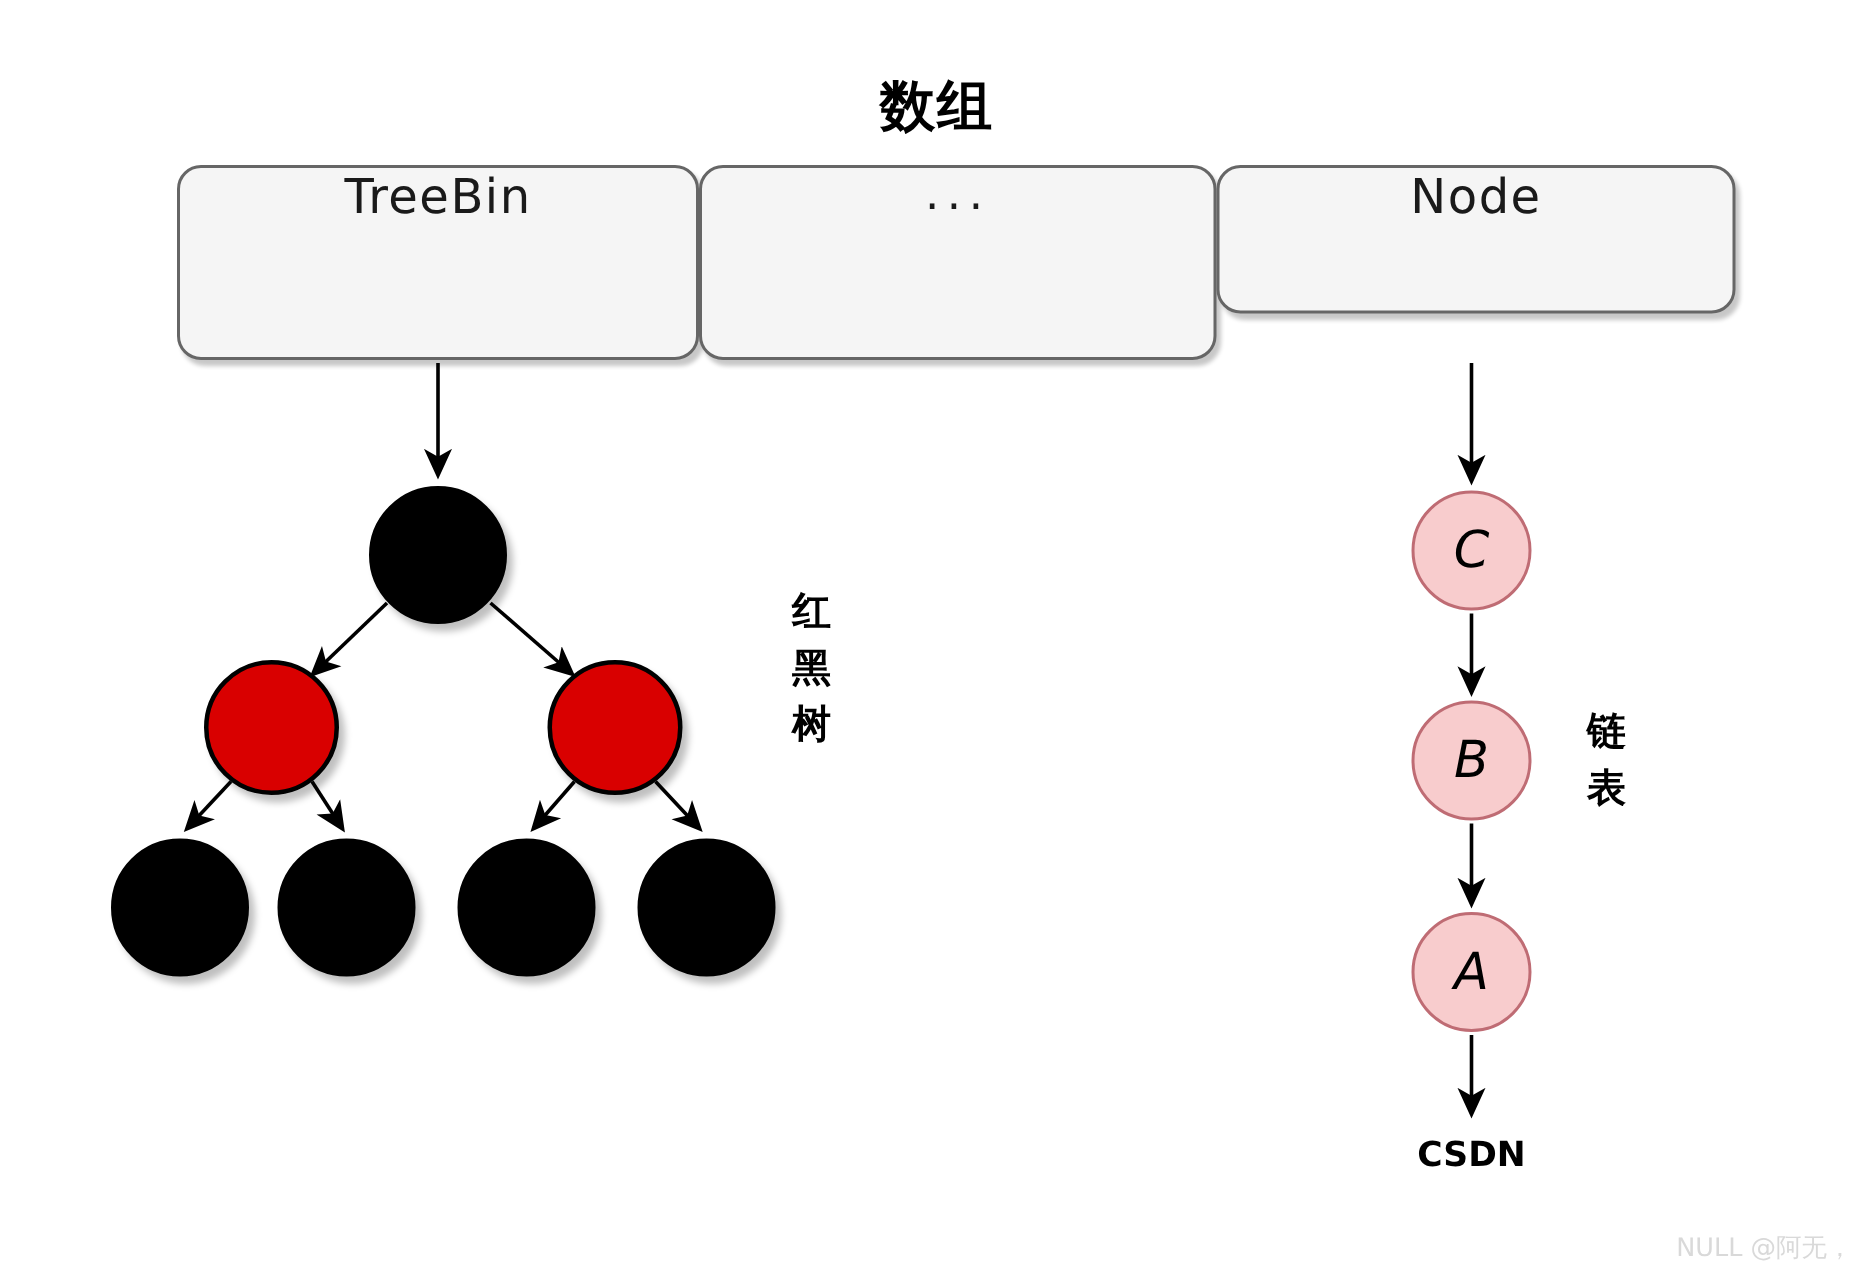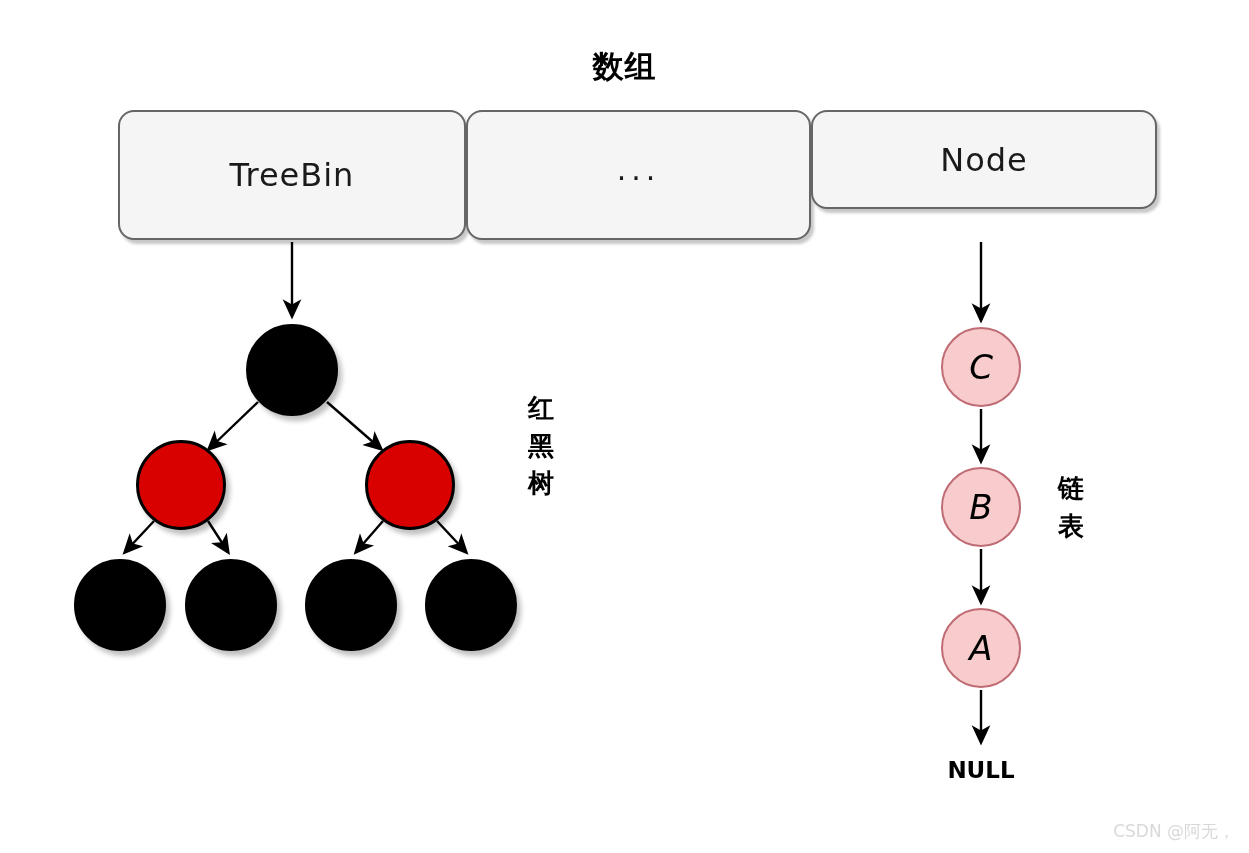--- a/index.html
+++ b/index.html
@@ -20,35 +20,34 @@
     top: 0;
     width: 1249px;
     height: 853px;
   }
   .diagram-title {
     position: absolute;
     left: 0;
     top: 46px;
     width: 1249px;
     text-align: center;
-    font-size: 31px;
+    font-size: 37px;
     font-weight: bold;
     color: #000000;
     letter-spacing: 1px;
     font-family: "DejaVu Sans", "Liberation Sans", sans-serif;
   }
   .array-cell {
     position: absolute;
     box-sizing: border-box;
     background: #f5f5f5;
     border: 2px solid #666666;
     border-radius: 16px;
     box-shadow: 3px 4px 3px rgba(0,0,0,0.22);
     display: flex;
-    align-items: center;
     justify-content: center;
     font-size: 32px;
     color: #1a1a1a;
     font-family: "DejaVu Sans", "Liberation Sans", sans-serif;
     letter-spacing: 1px;
   }
   .array-cell.dots {
     font-size: 30px;
     letter-spacing: 5px;
     padding-bottom: 12px;
@@ -175,15 +174,15 @@
 </div>
 <div class="node-circle node-pink" style="left:941px; top:608px; width:80px; height:80px;">
   <span>A</span>
 </div>
 
 <div class="side-label" style="left:1045px; top:470px; width:52px;">
   <div>链</div>
   <div>表</div>
 </div>
 
-<div class="null-label" style="left:921px; top:757px; width:120px;">NULL</div>
+<div class="null-label" style="left:921px; top:757px; width:120px;">CSDN</div>
 
-<div class="watermark">CSDN @阿无，</div>
+<div class="watermark">NULL @阿无，</div>
 
 </body></html>

